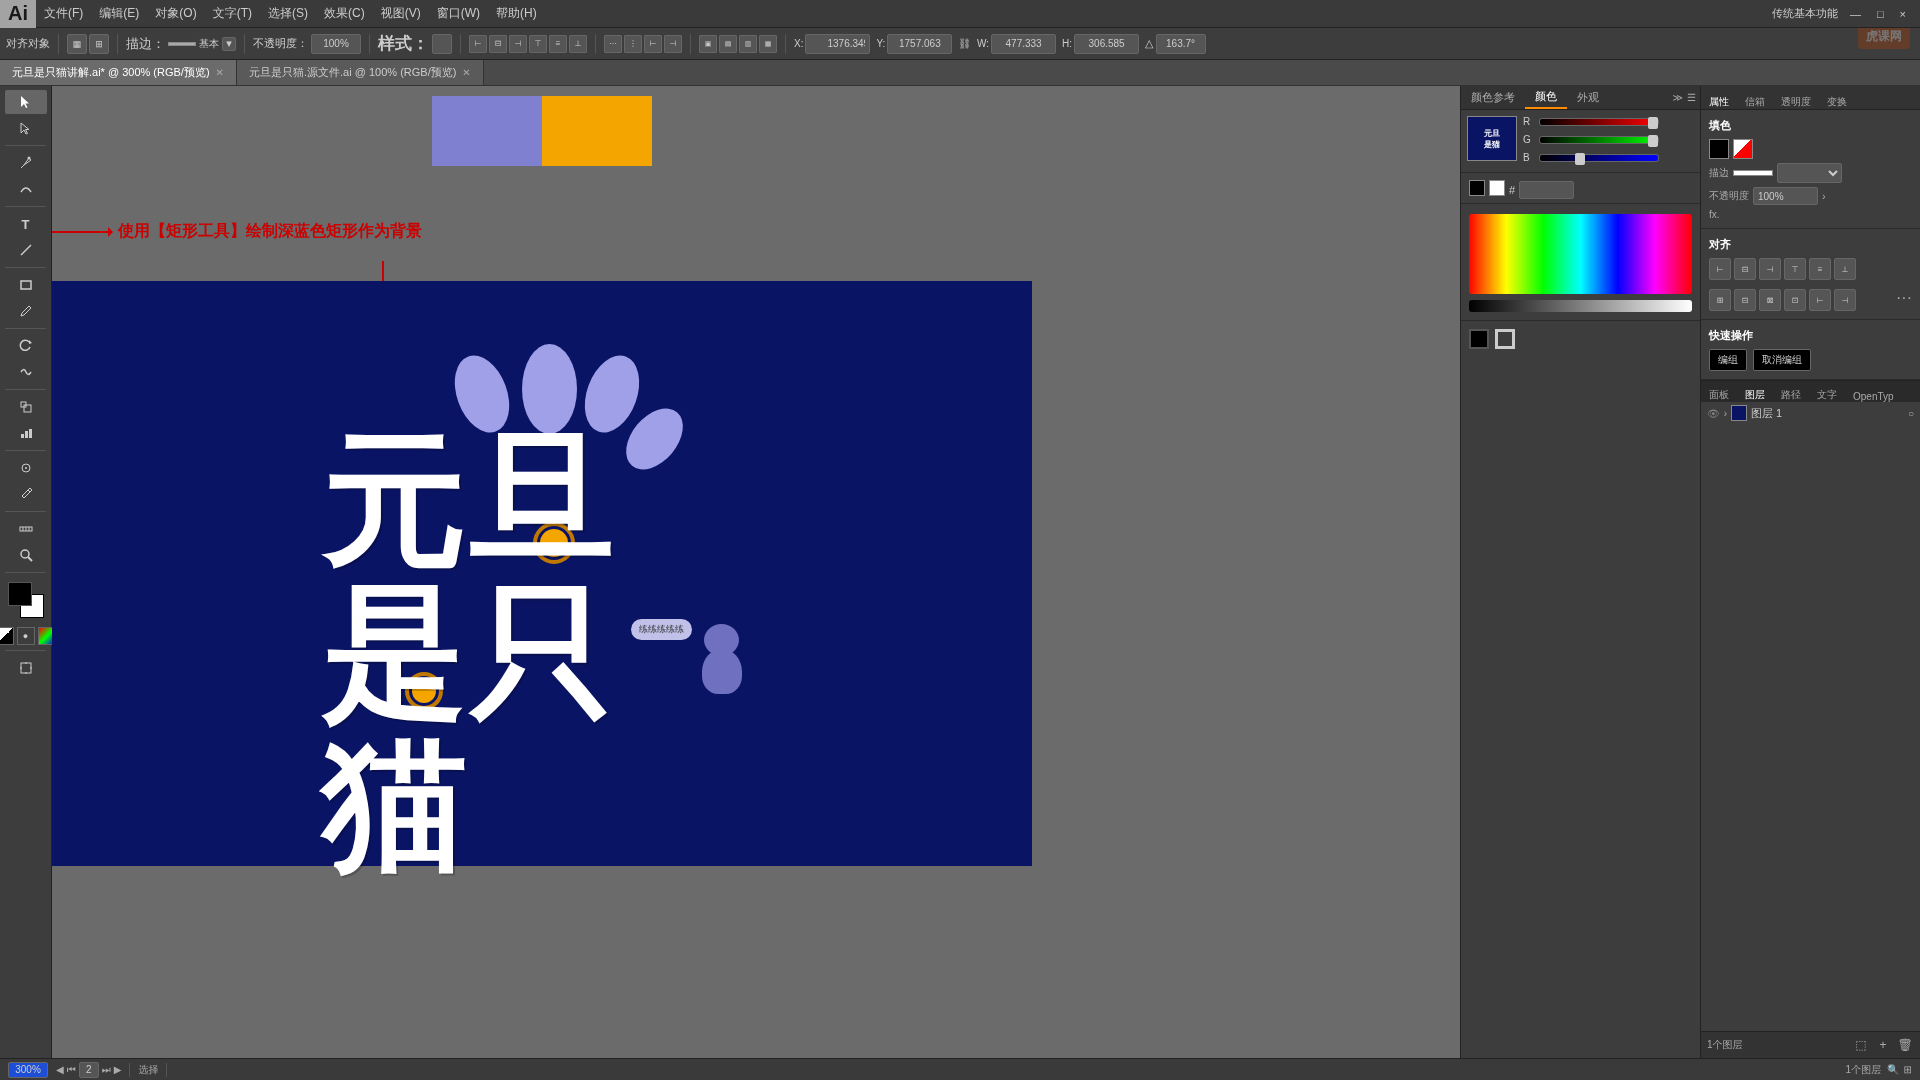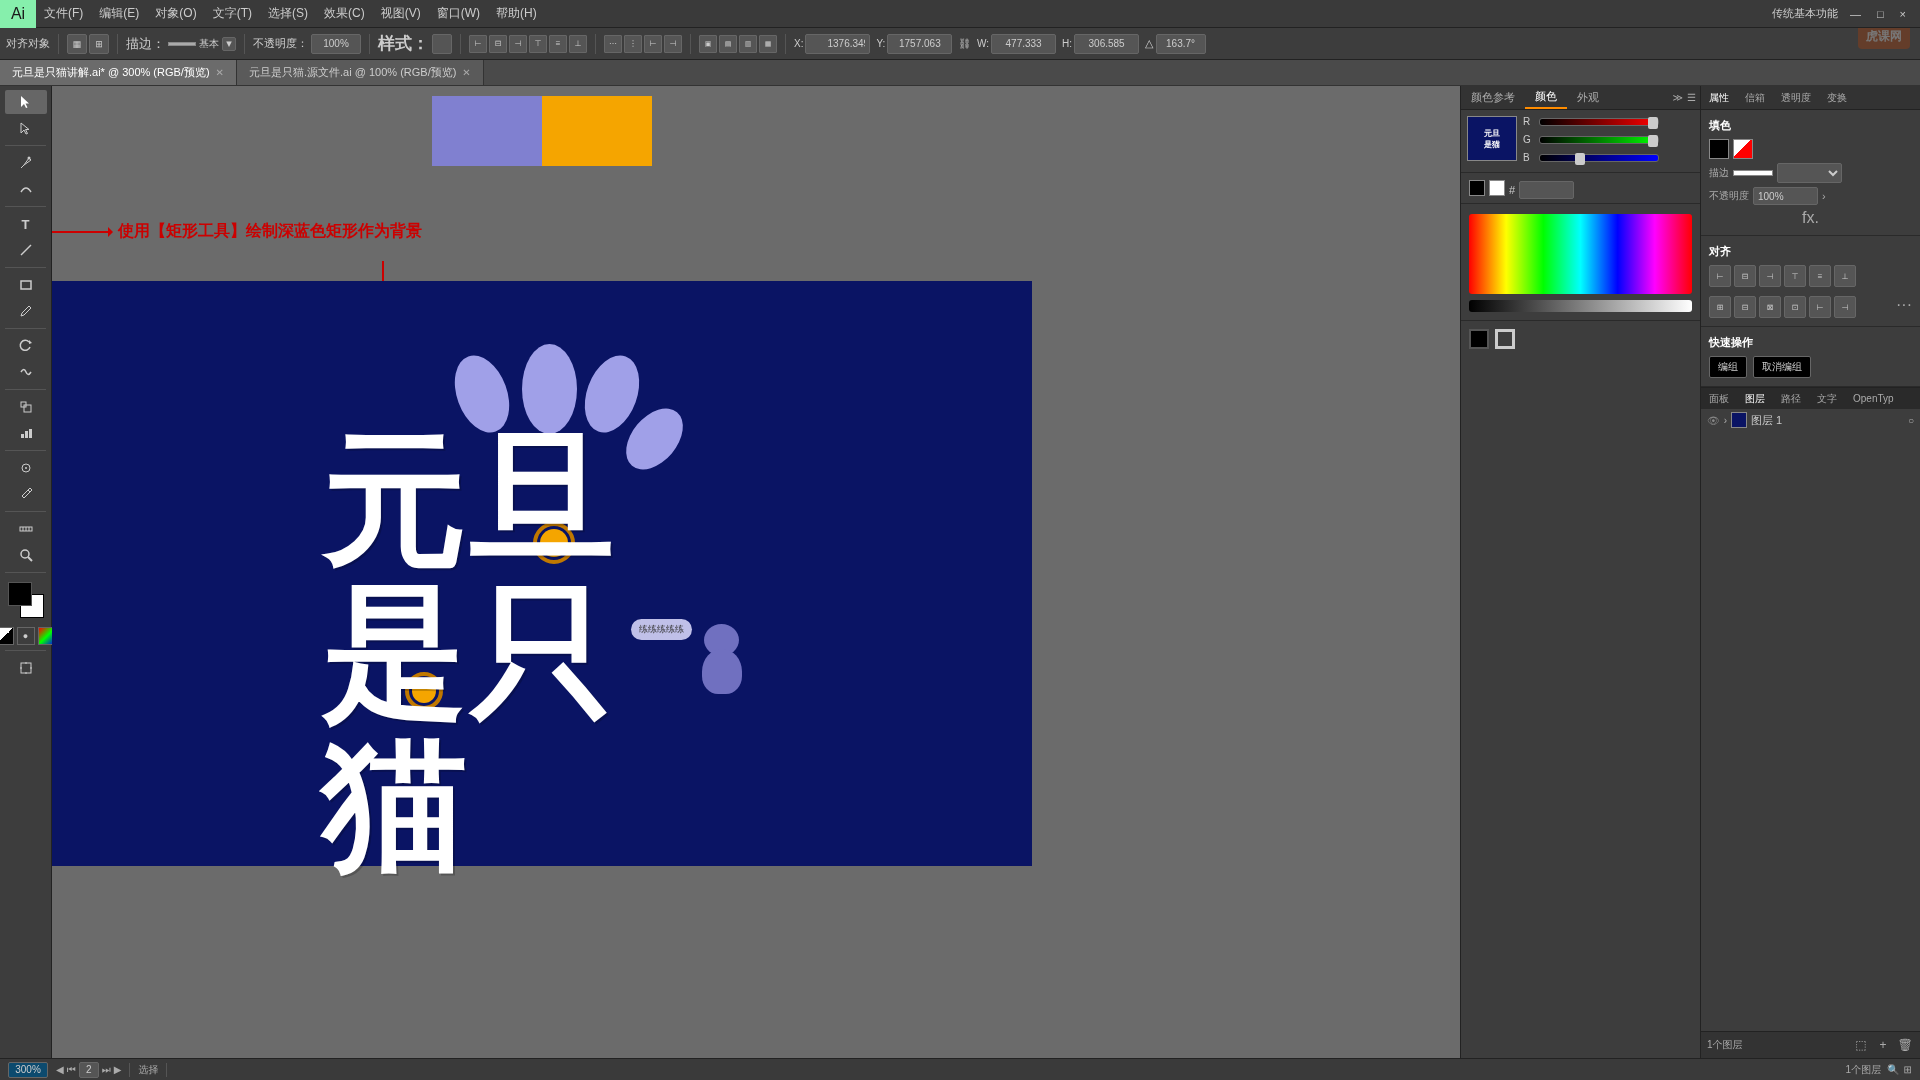--- a/index.html
+++ b/index.html
@@ -4,22 +4,22 @@
   <style>
     * { margin: 0; padding: 0; box-sizing: border-box; }
     body { width: 1920px; height: 1080px; overflow: hidden; background: #6b6b6b; font-family: 'Arial', sans-serif; position: relative; }
     
     
     #menu-bar {
       width: 100%; height: 28px; background: #3a3a3a; display: flex; align-items: center;
       border-bottom: 1px solid #222; position: relative; z-index: 100;
     }
     .ai-logo {
-      width: 36px; height: 28px; background: #86efac; display: flex; align-items: center; justify-content: center;
-      font-size: 16px; font-weight: normal; color: #1a1a1a; flex-shrink: 0;
+      width: 36px; height: 28px; background: #a3a3a3; display: flex; align-items: center; justify-content: center;
+      font-size: 20px; font-weight: bold; color: #1a1a1a; flex-shrink: 0;
     }
     .menu-items { display: flex; align-items: center; height: 100%; }
     .menu-item {
       padding: 0 8px; height: 100%; display: flex; align-items: center;
       font-size: 12px; color: #ccc; cursor: pointer; white-space: nowrap;
     }
     .menu-right {
       margin-left: auto; display: flex; align-items: center; gap: 8px;
       font-size: 11px; color: #ccc; padding-right: 10px;
     }
@@ -101,21 +101,21 @@
     .rgb-slider-row { display: flex; align-items: center; gap: 4px; margin-bottom: 3px; }
     .rgb-label { font-size: 10px; color: #ccc; width: 12px; }
     .rgb-value { font-size: 10px; color: #ccc; width: 28px; text-align: right; }
     
     
     #properties-panel {
       width: 220px; background: #3d3d3d; border-left: 1px solid #222;
       display: flex; flex-direction: column; flex-shrink: 0;
     }
     .prop-tabs { display: flex; background: #333; height: 24px; border-bottom: 1px solid #222; }
-    .prop-tab { padding: 0 8px; font-size: 10px; color: #aaa; display: flex; align-items: center; cursor: pointer; }
+    .prop-tab { padding: 0 8px; font-size: 10px; color: #aaa; display: flex; align-items: flex-end; cursor: pointer; }
     .prop-tab.active { color: #fff; }
     .prop-section { padding: 8px; border-bottom: 1px solid #2a2a2a; }
     .prop-title { font-size: 11px; color: #fff; margin-bottom: 6px; font-weight: bold; }
     .prop-row { display: flex; align-items: center; gap: 4px; margin-bottom: 4px; }
     .prop-input {
       background: #555; border: 1px solid #666; color: #ccc;
       font-size: 10px; height: 18px; padding: 0 4px; width: 65px; border-radius: 2px;
     }
     .align-buttons { display: flex; gap: 3px; flex-wrap: wrap; }
     .align-btn {
@@ -630,21 +630,21 @@
         <div style="width:40px; height:6px; background:#fff; border:1px solid #888; cursor:pointer;"></div>
         <select class="tool-select" style="width:65px; font-size:9px;">
           <option></option>
         </select>
       </div>
       <div class="prop-row">
         <span style="font-size:10px; color:#aaa;">不透明度</span>
         <input type="text" class="prop-input" value="100%" style="">
         <div style="cursor:pointer; color:#aaa; font-size:11px;">›</div>
       </div>
-      <div style="font-size:16px; color:#aaa; cursor:pointer;text-align:center;">fx.</div>
+      <div style="font-size:10px; color:#aaa; cursor:pointer;">fx.</div>
     </div>
 
     <div class="prop-section">
       <div class="prop-title">对齐</div>
       <div class="align-buttons">
         <div class="align-btn">⊢</div>
         <div class="align-btn">⊟</div>
         <div class="align-btn">⊣</div>
         <div class="align-btn">⊤</div>
         <div class="align-btn">≡</div>
@@ -703,21 +703,21 @@
         <div style="width:18px; height:18px; cursor:pointer; color:#aaa; font-size:12px; display:flex; align-items:center; justify-content:center;">+</div>
         <div style="width:18px; height:18px; cursor:pointer; color:#aaa; font-size:12px; display:flex; align-items:center; justify-content:center;">🗑</div>
       </div>
     </div>
   </div>
 
 </div>
 
 <div id="status-bar">
   <div class="status-zoom">
-    <input type="text" style="background: #0c4a6e; border: 1px solid rgb(102, 102, 102); color: rgb(204, 204, 204); font-size: 10px; height: 16px; width: 40px; text-align: center; border-radius: 2px;" value="300%">
+    <input type="text" style="background: #1d4ed8; border: 1px solid rgb(102, 102, 102); color: rgb(204, 204, 204); font-size: 10px; height: 16px; width: 40px; text-align: center; border-radius: 2px;" value="300%">
   </div>
   <div style="display:flex; align-items:center; gap:3px;">
     <span style="cursor:pointer; color:#aaa;">◀</span>
     <span style="cursor:pointer; color:#aaa; font-size:10px;">⏮</span>
     <input type="text" style="background: rgb(85, 85, 85); border: 1px solid rgb(102, 102, 102); color: rgb(204, 204, 204); font-size: 10px; height: 16px; width: 20px; text-align: center; border-radius: 2px;" value="2">
     <span style="cursor:pointer; color:#aaa; font-size:10px;">⏭</span>
     <span style="cursor:pointer; color:#aaa;">▶</span>
   </div>
   <div class="status-sep"></div>
   <span style="font-size:10px; color:#aaa;">选择</span>

